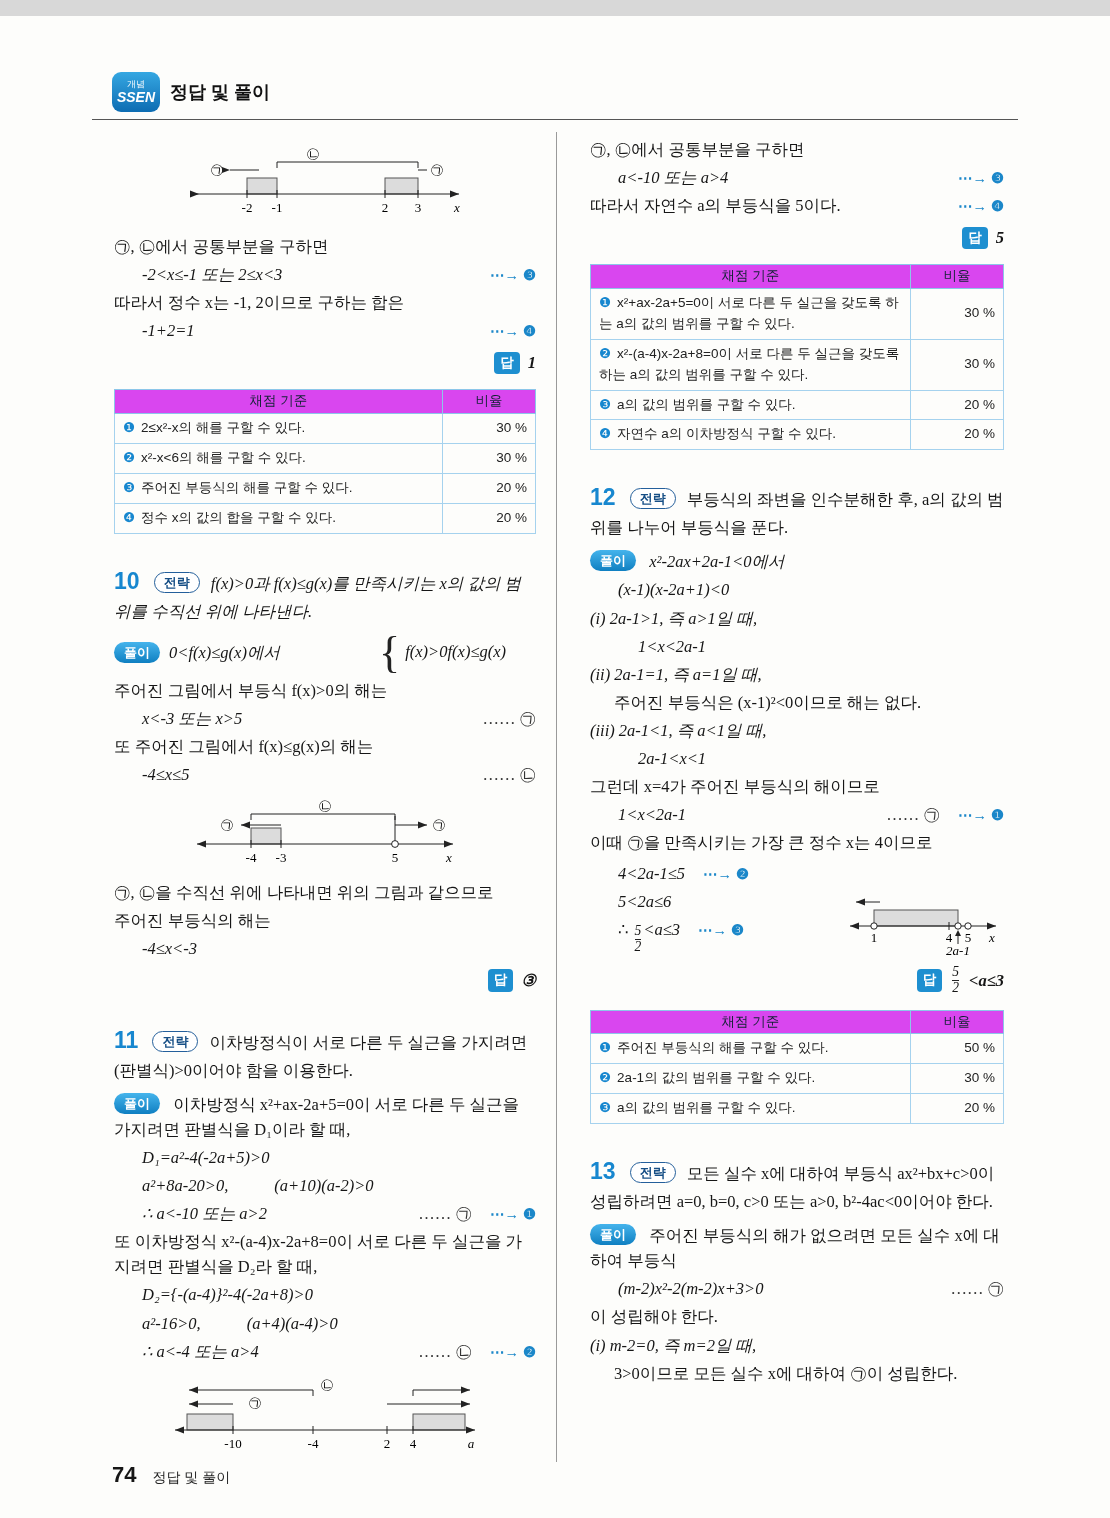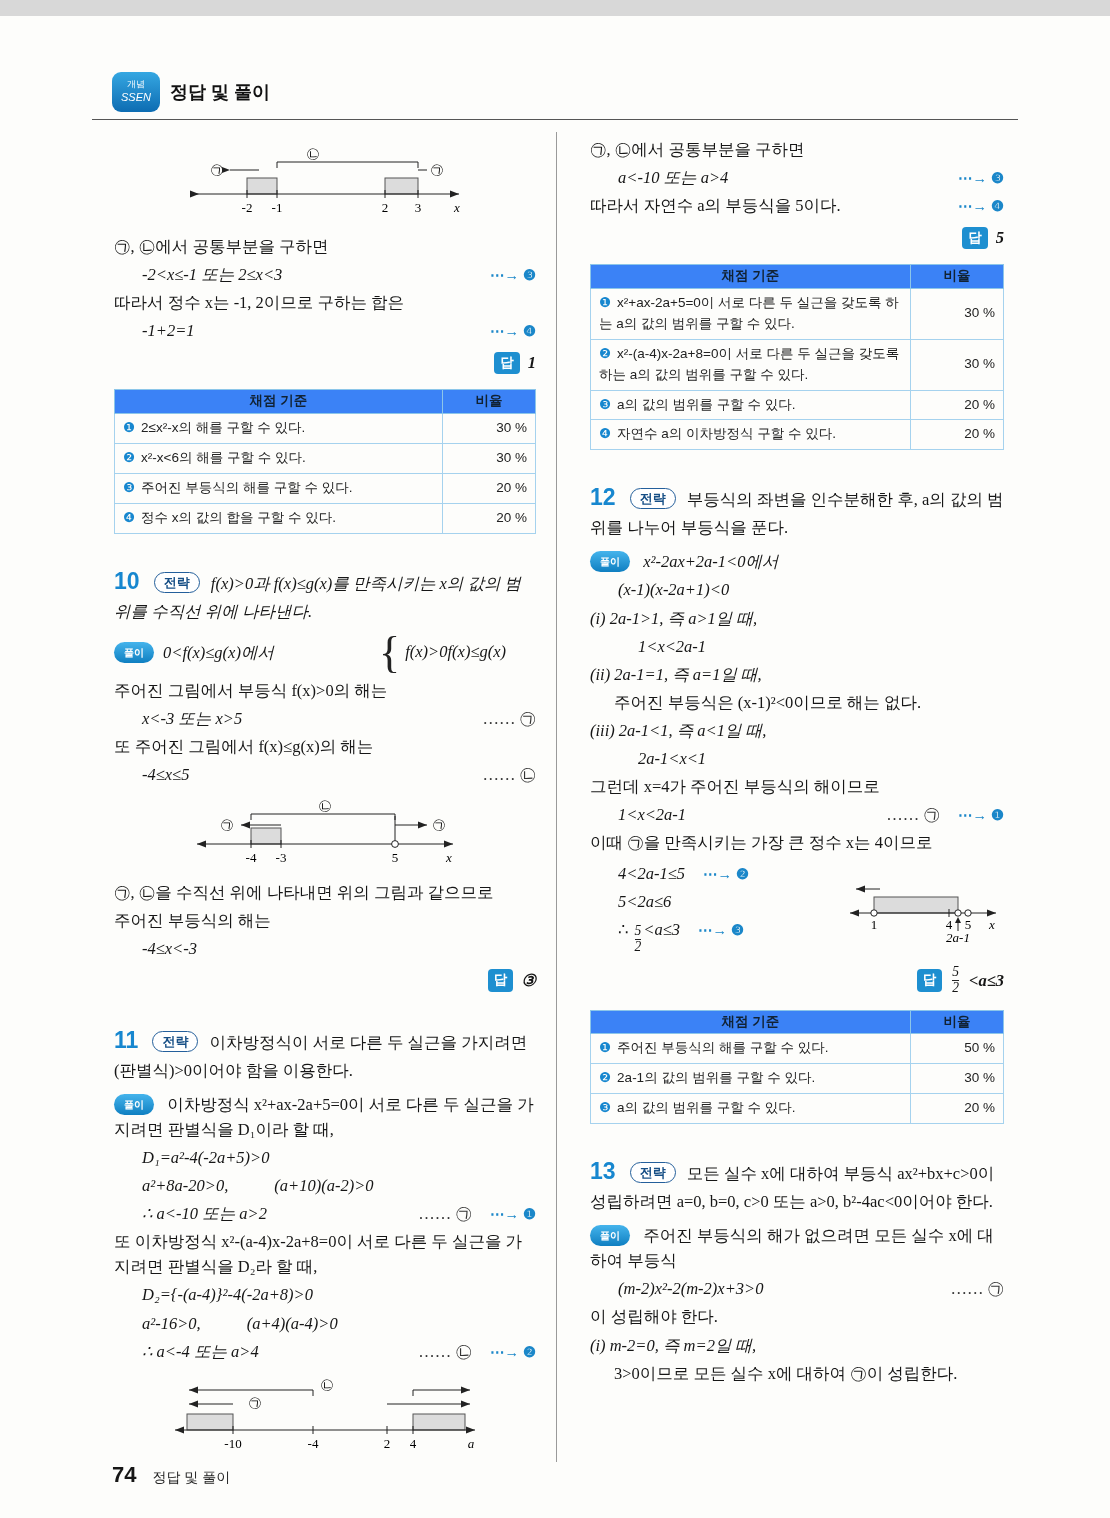--- a/index.html
+++ b/index.html
@@ -3,21 +3,21 @@
 <meta charset="utf-8">
 <style>
   html,body{margin:0;padding:0}
   body{background:#d8d8d8;font-family:"Liberation Serif","DejaVu Serif",serif}
   .page{width:1110px;height:1518px;background:#fdfdfb;position:relative;overflow:hidden;color:#161616;margin:16px auto}
 
   
   .header{position:absolute;left:112px;top:56px;display:flex;align-items:center;gap:10px}
   .logo{width:48px;height:40px;border-radius:9px;background:linear-gradient(180deg,#35a7e2,#0d6cb2);color:#fff;display:flex;flex-direction:column;align-items:center;justify-content:center;font-family:"Liberation Sans",sans-serif}
   .logo-top{font-size:9px;line-height:11px}
-  .logo-main{font-size:11px;font-weight:normal;font-style:italic;line-height:15px}
+  .logo-main{font-size:14px;font-weight:bold;font-style:italic;line-height:15px}
   .header-title{font-size:18px;font-weight:bold;font-family:"Liberation Sans",sans-serif;color:#111}
   .header-rule{position:absolute;left:92px;right:92px;top:103px;height:1px;background:#555}
   .col-divider{position:absolute;left:556px;top:116px;bottom:72px;width:1px;background:#9a9a9a}
 
   
   .col{position:absolute;top:118px;font-size:16.5px;line-height:1.52}
   .col-left{left:114px;width:422px}
   .col-right{left:590px;width:414px}
 
   .line{margin:3px 0}
@@ -30,42 +30,42 @@
 
   .ansrow{display:flex;justify-content:flex-end;align-items:center;gap:8px;margin:7px 0 4px}
   .ans-badge{background:#1e8fd0;color:#fff;border-radius:4px;padding:1px 6px;font-size:13.5px;font-weight:bold;font-family:"Liberation Sans",sans-serif}
   .ans-val{font-weight:bold;font-style:italic}
 
   
   .prob{margin-top:30px}
   .prob-head{margin-bottom:9px}
   .prob-num{color:#1787cf;font-weight:bold;font-size:23px;font-family:"Liberation Sans",sans-serif;margin-right:10px}
   .badge-strat{display:inline-block;border:1.6px solid #245f9b;color:#174f86;border-radius:12px;padding:0 9px;font-size:13px;font-weight:bold;font-family:"Liberation Sans",sans-serif;line-height:19px;vertical-align:2px;margin-right:7px;background:#fff}
-  .badge-sol{display:inline-block;background:linear-gradient(180deg,#45b4ec,#0f7fc1);color:#fff;border-radius:12px;padding:0 10px;font-size:10px;font-weight:bold;font-family:"Liberation Sans",sans-serif;line-height:21px;vertical-align:2px;margin-right:9px}
+  .badge-sol{display:inline-block;background:linear-gradient(180deg,#45b4ec,#0f7fc1);color:#fff;border-radius:12px;padding:0 10px;font-size:13px;font-weight:bold;font-family:"Liberation Sans",sans-serif;line-height:21px;vertical-align:2px;margin-right:9px}
 
   
   .score-table{width:100%;border-collapse:collapse;margin:14px 0 6px;font-family:"Liberation Sans",sans-serif;font-size:13.5px;border:1.7px solid #3f9ad2}
-  .score-table th{background:#3b82f6;border:1px solid #8cc6e9;text-align:center;font-weight:bold;color:#123}
+  .score-table th{background:#d946ef;border:1px solid #8cc6e9;text-align:center;font-weight:normal;color:#123}
   .score-table td{border:1px solid #a5d2ee;padding:4px 8px;line-height:1.55;color:#222}
   .td-pct{width:76px;text-align:right}
   .rownum{color:#1787cf;margin-right:6px}
 
   
   .sysrow{display:flex;align-items:center;margin:2px 0 6px}
   .sysleft{flex:1}
   .brace{font-size:44px;font-weight:100;line-height:0.9;margin-right:5px;color:#222}
   .sys{display:flex;flex-direction:row;font-style:italic;line-height:1.35;margin-right:30px}
 
   
   .frac{display:inline-flex;flex-direction:column;text-align:center;vertical-align:-0.55em;line-height:1.1;font-size:0.82em;font-style:italic;margin:0 2px}
   .frac .den{border-top:1.2px solid #222;padding-top:0px}
 
   
   .diagwrap{display:flex;justify-content:center;margin:10px 0}
-  .dsplit{display:flex;align-items:center;gap:8px}
+  .dsplit{display:flex;align-items:flex-end;gap:8px}
   .dsplit .eqcol{flex:1}
   svg text{font-family:"Liberation Serif","DejaVu Serif",serif}
   .tick-label{font-size:13px}
   .axis-label{font-size:13px;font-style:italic}
   .circ-label{font-size:13px}
 
   
   .pfooter{position:absolute;left:112px;bottom:46px;display:flex;align-items:baseline;gap:16px}
   .pnum{font-size:22px;font-weight:bold;font-family:"Liberation Sans",sans-serif}
   .plabel{font-size:14px;font-family:"Liberation Sans",sans-serif;color:#222}

